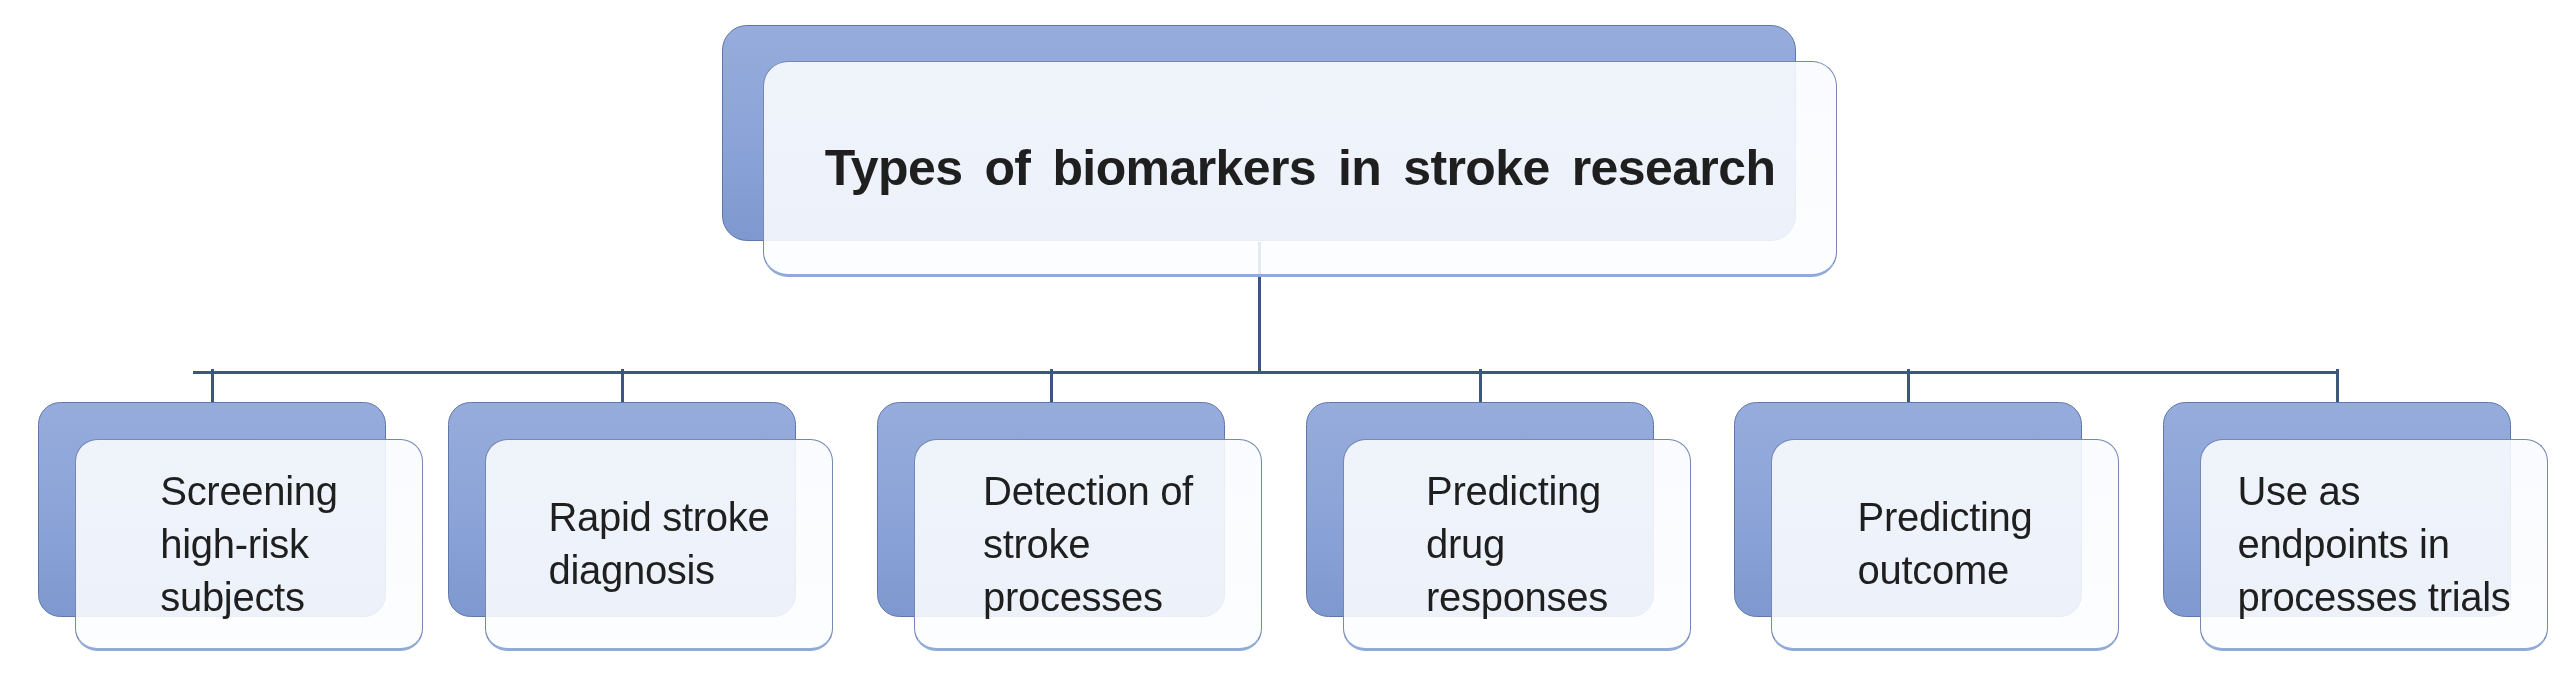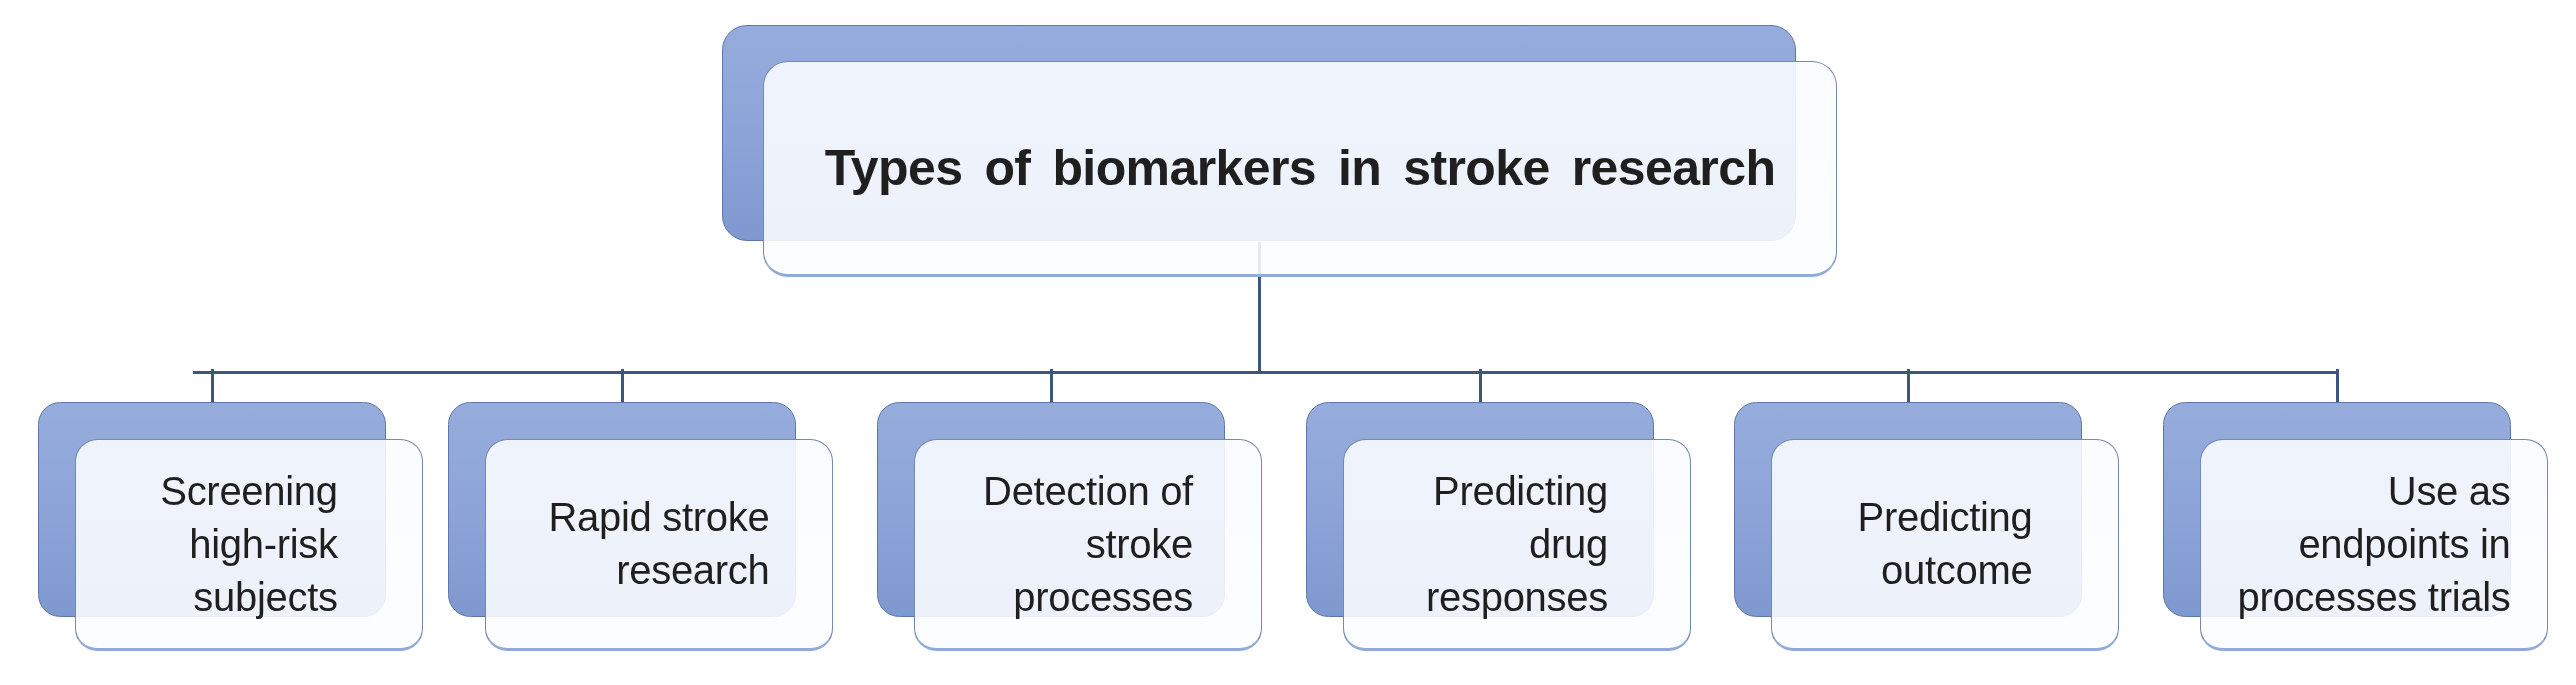--- a/index.html
+++ b/index.html
@@ -33,21 +33,21 @@
     box-sizing:border-box;
   }
   .face-box{
     position:absolute;
     background:linear-gradient(180deg,rgba(249,251,254,0.90) 0%,rgba(252,253,255,0.88) 100%);
     border:1.2px solid #7588b3;
     border-bottom:3.7px solid var(--face-bottom);
     border-radius:22.4px;
     box-sizing:border-box;
     display:flex;align-items:center;justify-content:center;
-    text-align:right;
+    text-align:left;
     color:var(--text);
   }
 
   
   .pair-title{left:722px;top:25px;width:1115px;height:252px;}
   .pair-title .shadow-box{width:1074px;height:216px;border-radius:25px;}
   .pair-title .face-box{
     left:41px;top:36px;width:1074px;height:216px;border-radius:25px;
     font-size:50px;font-weight:bold;letter-spacing:-0.6px;
     word-spacing:8.7px;
@@ -94,21 +94,21 @@
 high-risk
 subjects</span>
     </div>
   </div>
 
   <div class="pair pair-child pair-c2">
     <div class="drop connector"></div>
     <div class="shadow-box"></div>
     <div class="face-box">
       <span>Rapid stroke
-research</span>
+diagnosis</span>
     </div>
   </div>
 
   <div class="pair pair-child pair-c3">
     <div class="drop connector"></div>
     <div class="shadow-box"></div>
     <div class="face-box">
       <span>Detection of
 stroke
 processes</span>

